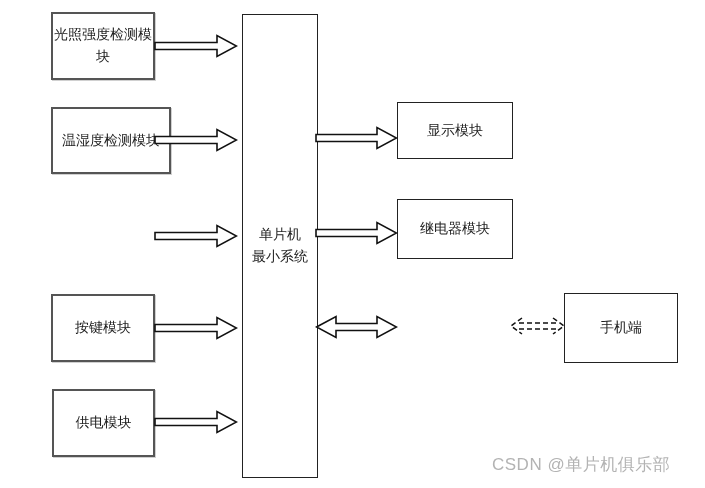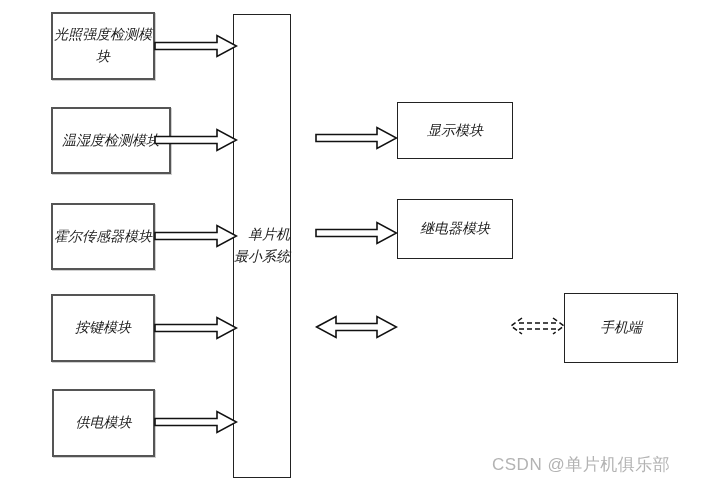--- a/index.html
+++ b/index.html
@@ -20,21 +20,21 @@
     font-size:14px;
     line-height:22px;
   }
   .box-left{
     border:2px solid #555555;
     box-shadow:1px 1px 0 rgba(150,150,150,.45);
   }
   .box-dark{
     border:1.5px solid #222222;
   }
-  .box .lbl{white-space:pre-line;font-style:italic;}
+  .box .lbl{white-space:pre-line;}
   .arrow{position:absolute;display:block;}
   .watermark{
     position:absolute;
     left:492px;top:453px;
     font-family:"Liberation Sans","DejaVu Sans",sans-serif;
     font-size:17px;
     color:#b3b3b3;
     letter-spacing:.5px;
     text-shadow:1px 1px 0 #ffffff;
     white-space:nowrap;
@@ -47,33 +47,30 @@
 <div class="canvas">
 
   <div class="box box-left" style="left:51px;top:12px;width:104px;height:68px;">
     <span class="lbl">光照强度检测模块</span>
   </div>
 
   <div class="box box-left" style="left:51px;top:107px;width:120px;height:67px;">
     <span class="lbl">温湿度检测模块</span>
   </div>
 
-  <div class="box box-left" style="left:51px;top:203px;width:104px;height:67px;">
-    <span class="lbl">霍尔传感器模块</span>
-  </div>
 
   <div class="box box-left" style="left:51px;top:294px;width:104px;height:68px;">
     <span class="lbl">按键模块</span>
   </div>
 
   <div class="box box-left" style="left:52px;top:389px;width:103px;height:68px;">
     <span class="lbl">供电模块</span>
   </div>
 
-  <div class="box box-dark" style="left:233px;top:14px;width:58px;height:464px;text-align:right;">
+  <div class="box box-dark" style="left:242px;top:14px;width:76px;height:464px;">
     <span class="lbl">单片机
 最小系统</span>
   </div>
 
   <div class="box box-dark" style="left:397px;top:102px;width:116px;height:57px;">
     <span class="lbl">显示模块</span>
   </div>
 
   <div class="box box-dark" style="left:397px;top:199px;width:116px;height:60px;">
     <span class="lbl">继电器模块</span>

